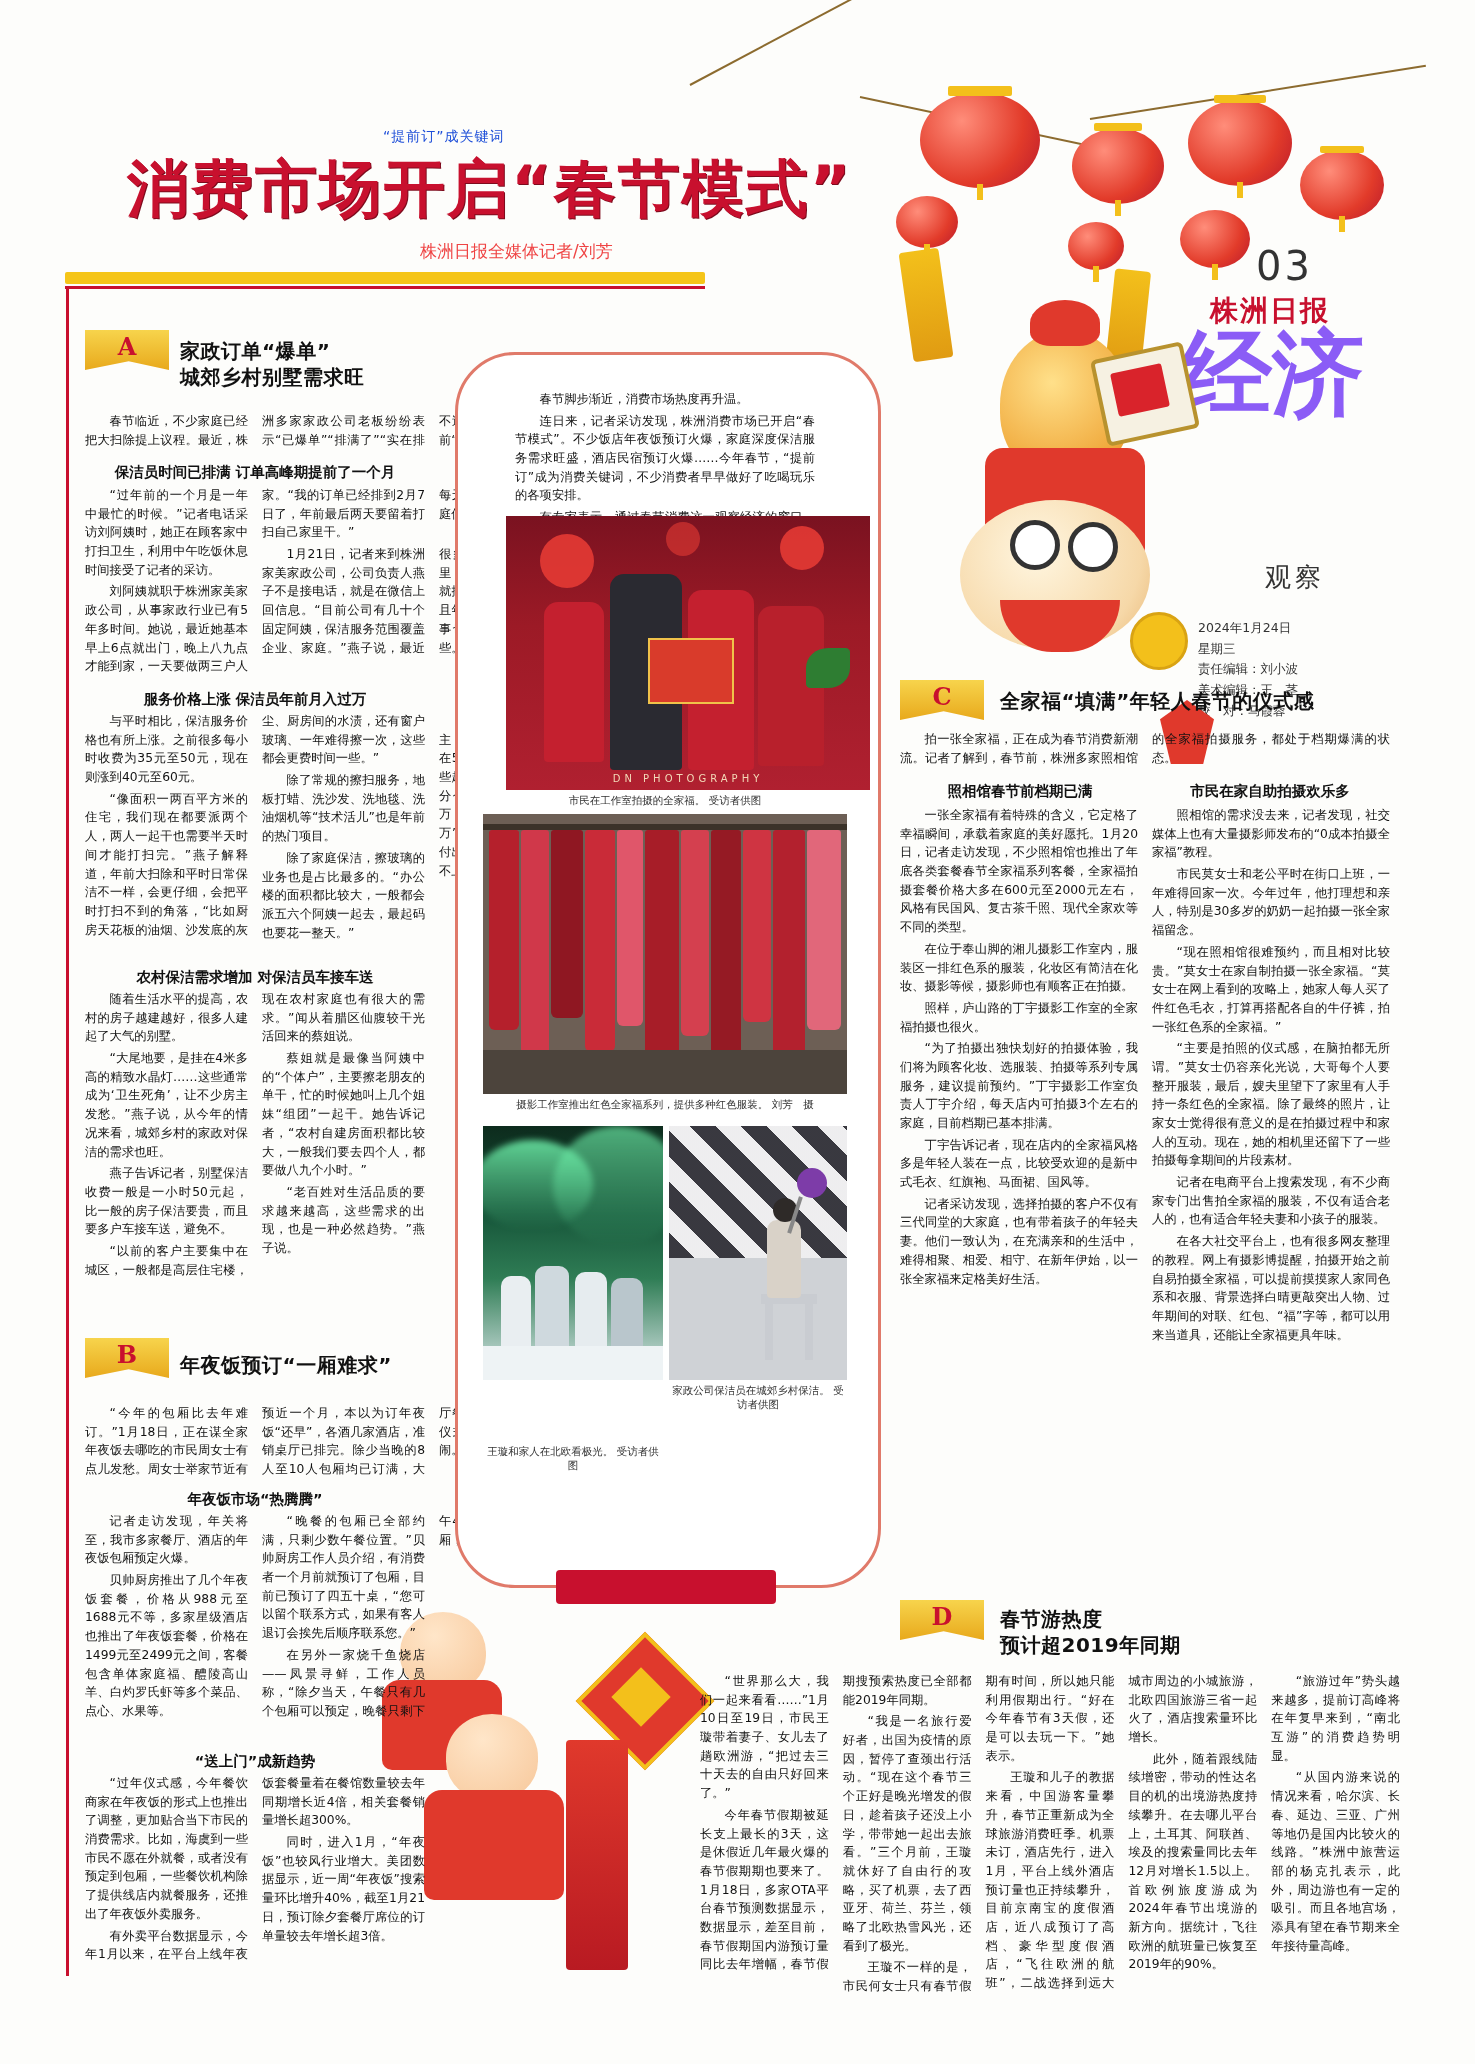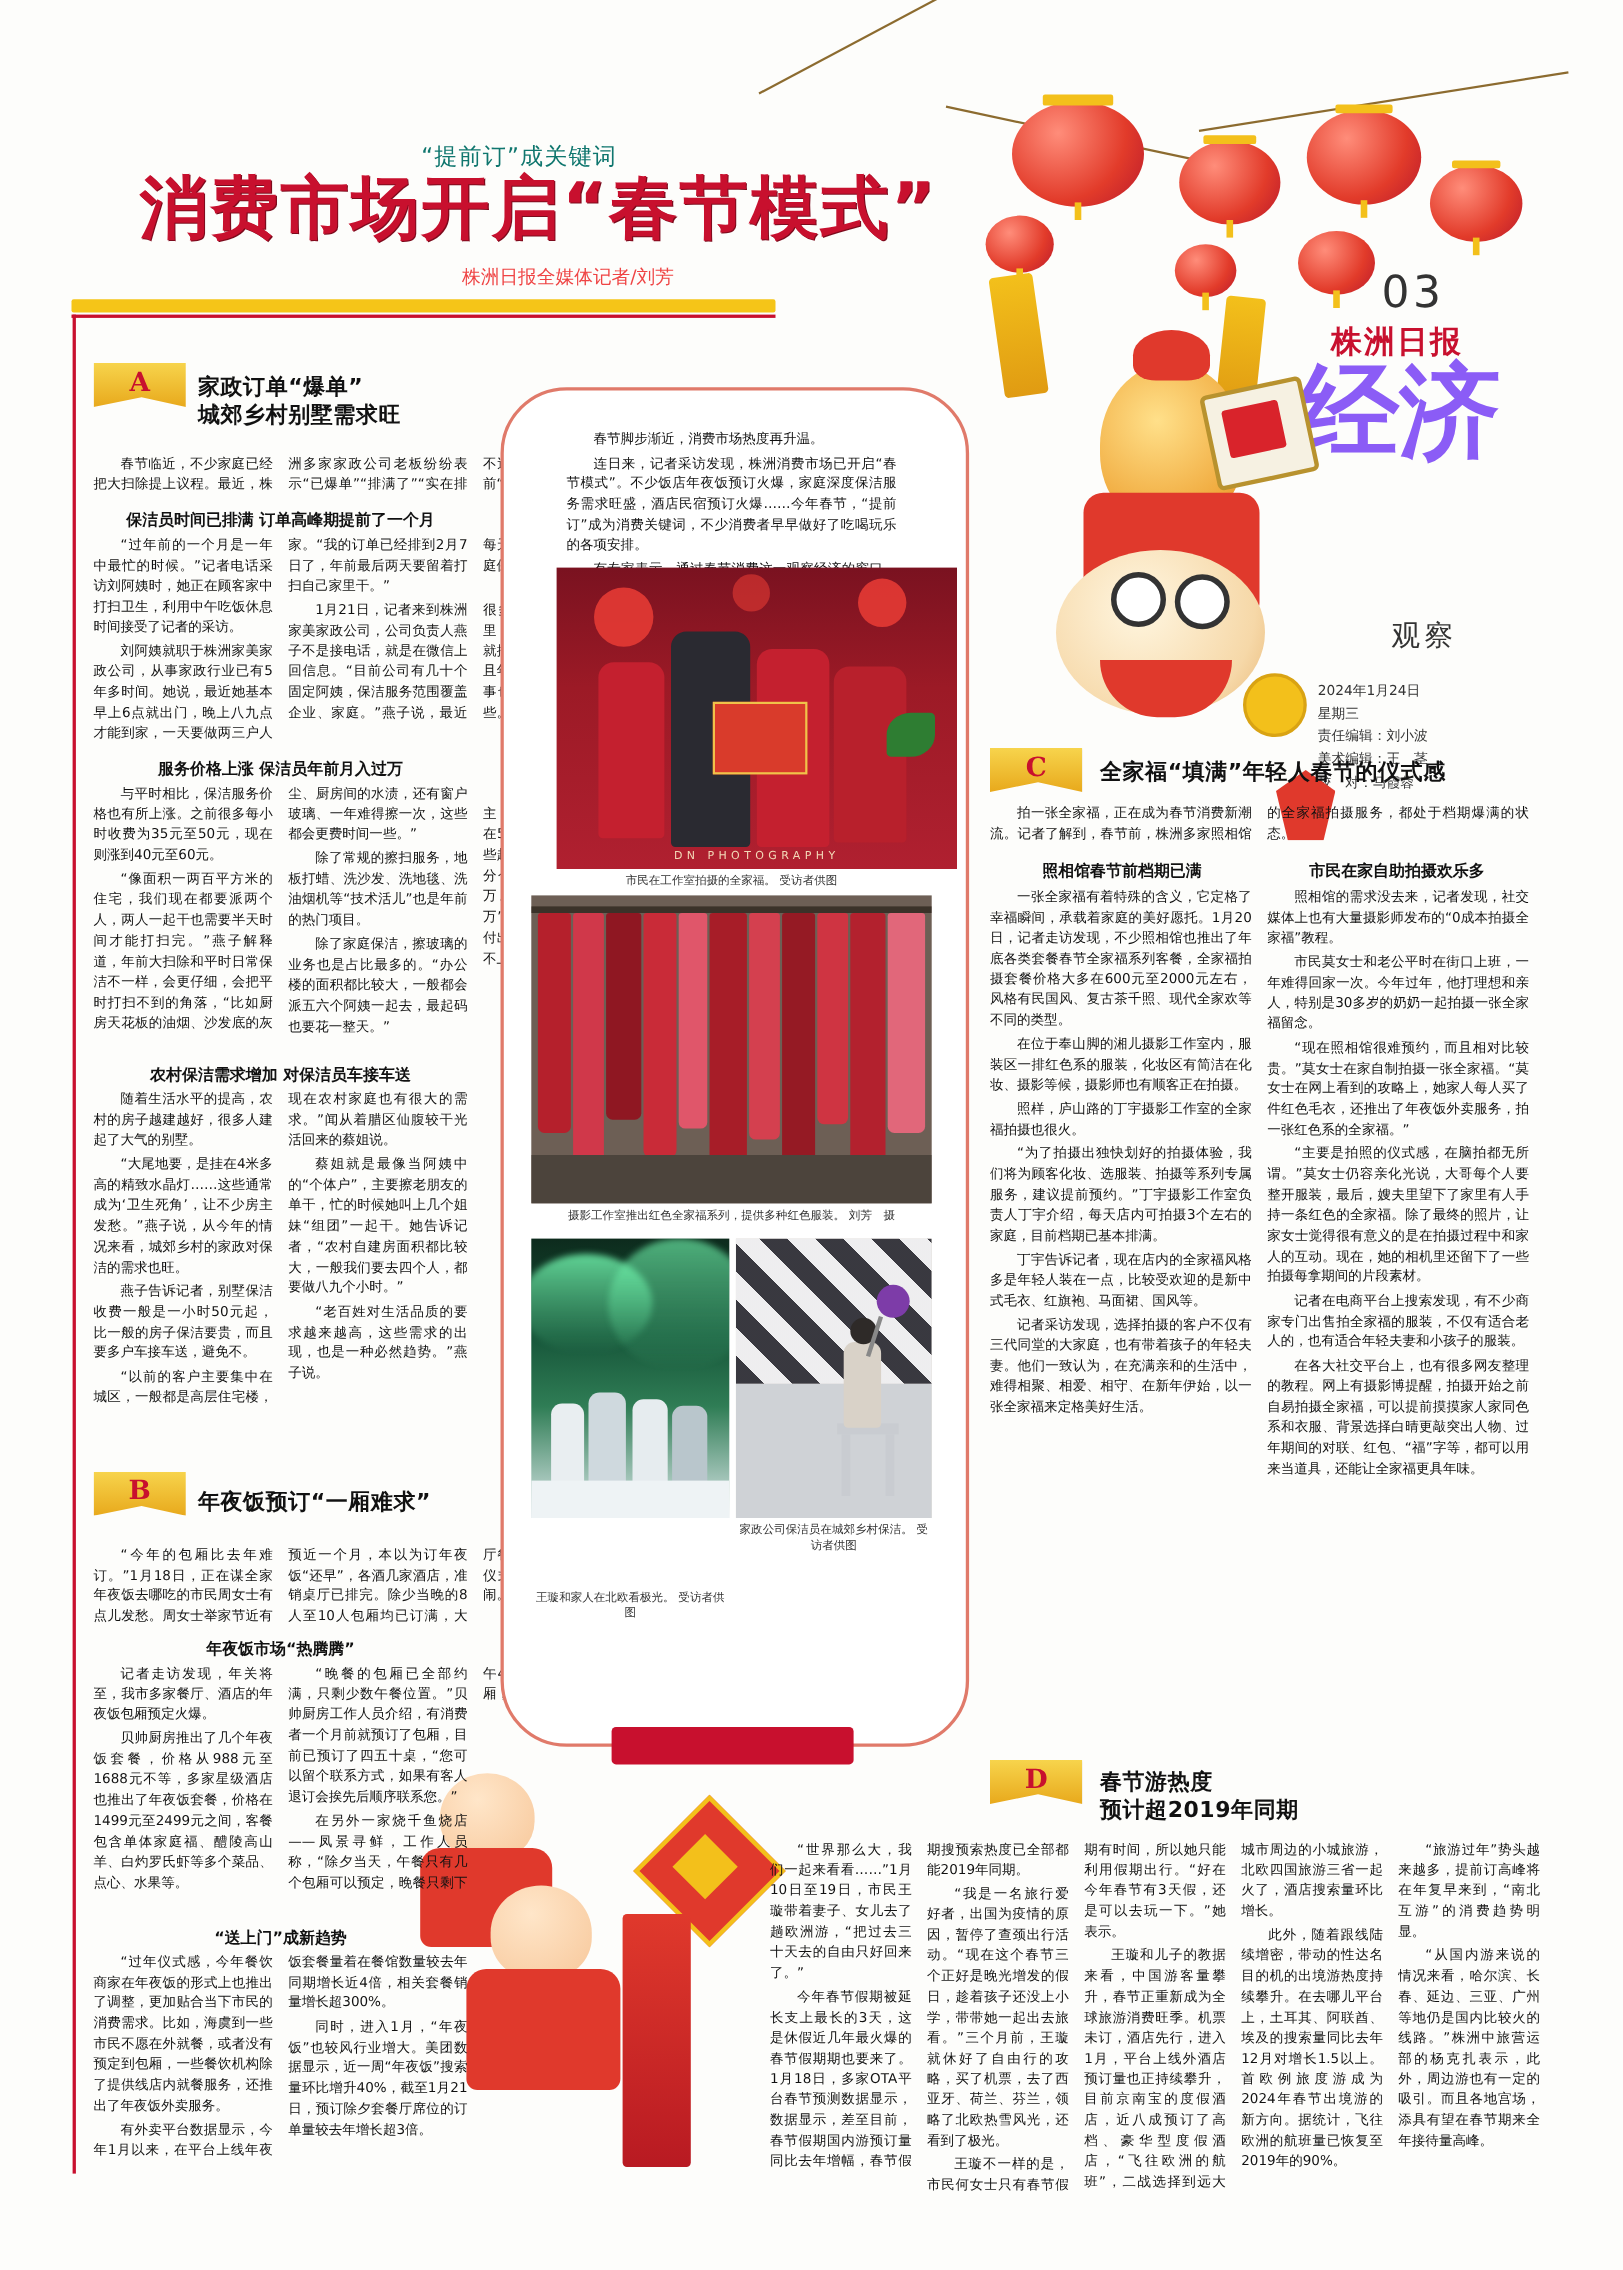--- a/index.html
+++ b/index.html
@@ -9,21 +9,21 @@
     font-family:"DejaVu Sans","Liberation Sans",sans-serif;
     color:#1a1a1a;
     position:relative;
     overflow:hidden;
   }
   .page{position:absolute;left:0;top:0;width:1475px;height:2064px;}
 
   
   .kicker{
     position:absolute;left:383px;top:128px;width:520px;
-    font-size:21px;color:#0f766e;letter-spacing:1px;
+    font-size:14px;color:#1d4ed8;letter-spacing:1px;
   }
   .headline{
     position:absolute;left:127px;top:155px;width:800px;
     font-size:62px;font-weight:bold;color:#c8102e;
     letter-spacing:2px;line-height:1.1;
     text-shadow:1px 1px 0 #7d0b1d;
   }
   .byline{
     position:absolute;left:420px;top:240px;width:460px;
     font-size:17px;color:#ef4444;text-align:left;
@@ -384,21 +384,21 @@
     <p>在位于奉山脚的湘儿摄影工作室内，服装区一排红色系的服装，化妆区有简洁在化妆、摄影等候，摄影师也有顺客正在拍摄。</p>
     <p>照样，庐山路的丁宇摄影工作室的全家福拍摄也很火。</p>
     <p>“为了拍摄出独快划好的拍摄体验，我们将为顾客化妆、选服装、拍摄等系列专属服务，建议提前预约。”丁宇摄影工作室负责人丁宇介绍，每天店内可拍摄3个左右的家庭，目前档期已基本排满。</p>
     <p>丁宇告诉记者，现在店内的全家福风格多是年轻人装在一点，比较受欢迎的是新中式毛衣、红旗袍、马面裙、国风等。</p>
     <p>记者采访发现，选择拍摄的客户不仅有三代同堂的大家庭，也有带着孩子的年轻夫妻。他们一致认为，在充满亲和的生活中，难得相聚、相爱、相守、在新年伊始，以一张全家福来定格美好生活。</p>
   </div>
 
   <div class="col" style="left:1152px;top:806px;width:238px;height:760px;">
     <p>照相馆的需求没去来，记者发现，社交媒体上也有大量摄影师发布的“0成本拍摄全家福”教程。</p>
     <p>市民莫女士和老公平时在街口上班，一年难得回家一次。今年过年，他打理想和亲人，特别是30多岁的奶奶一起拍摄一张全家福留念。</p>
-    <p>“现在照相馆很难预约，而且相对比较贵。”莫女士在家自制拍摄一张全家福。“莫女士在网上看到的攻略上，她家人每人买了件红色毛衣，还推出了年夜饭外卖服务，拍一张红色系的全家福。”</p>
+    <p>“现在照相馆很难预约，而且相对比较贵。”莫女士在家自制拍摄一张全家福。“莫女士在网上看到的攻略上，她家人每人买了件红色毛衣，打算再搭配各自的牛仔裤，拍一张红色系的全家福。”</p>
     <p>“主要是拍照的仪式感，在脑拍都无所谓。”莫女士仍容亲化光说，大哥每个人要整开服装，最后，嫂夫里望下了家里有人手持一条红色的全家福。除了最终的照片，让家女士觉得很有意义的是在拍摄过程中和家人的互动。现在，她的相机里还留下了一些拍摄每拿期间的片段素材。</p>
     <p>记者在电商平台上搜索发现，有不少商家专门出售拍全家福的服装，不仅有适合老人的，也有适合年轻夫妻和小孩子的服装。</p>
     <p>在各大社交平台上，也有很多网友整理的教程。网上有摄影博提醒，拍摄开始之前自易拍摄全家福，可以提前摸摸家人家同色系和衣服、背景选择白晴更敲突出人物、过年期间的对联、红包、“福”字等，都可以用来当道具，还能让全家福更具年味。</p>
   </div>
 
   <div class="flag" style="left:900px;top:1600px;">
     <div class="ribbon"></div>
     <div class="letter">D</div>
   </div>
   <div class="sec-title" style="left:1000px;top:1606px;width:300px;">

